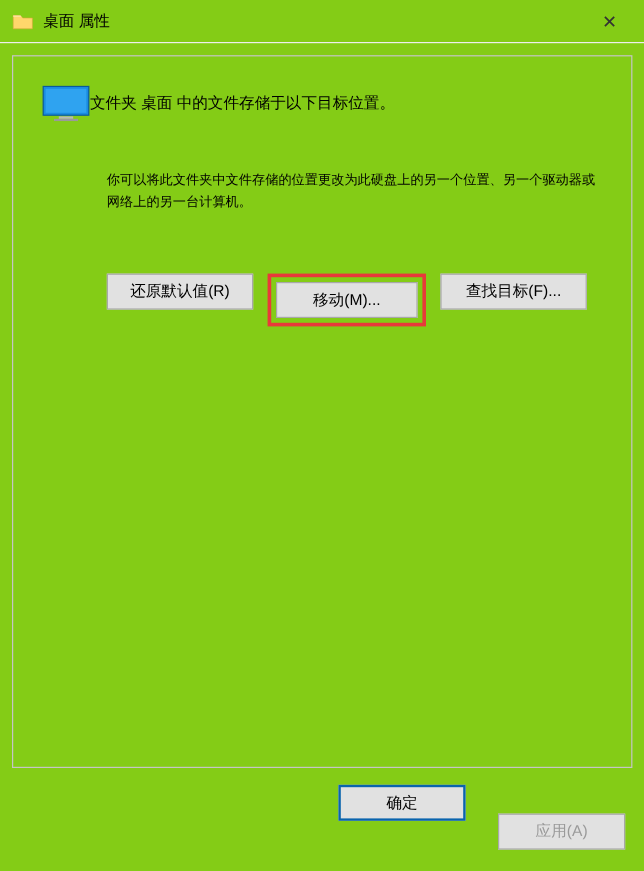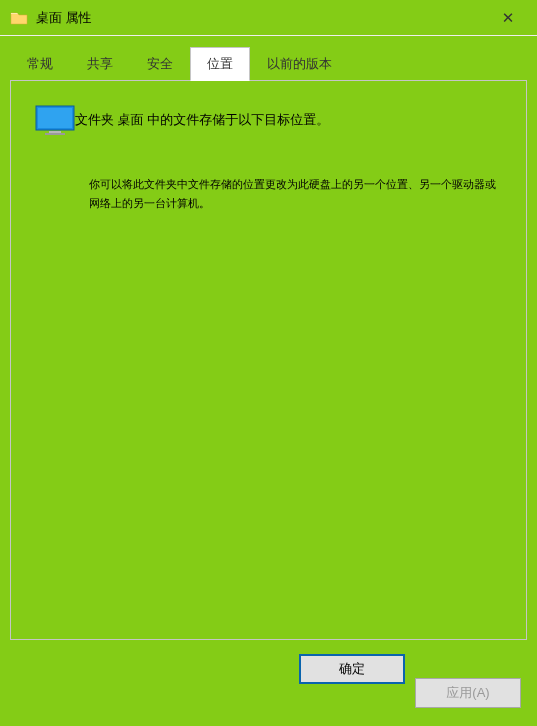--- a/index.html
+++ b/index.html
@@ -134,21 +134,21 @@
     padding: 4px;
     display: inline-block;
   }
   .highlight-frame .btn {
     min-width: 118px;
   }
   .footer {
     padding: 14px 16px 18px 0;
     display: flex;
     justify-content: flex-end;
-    gap: 10px;
+    gap: 27px;
   }
   .footer .btn {
     min-width: 106px;
     height: 30px;
   }
   .btn.primary {
     border: 2px solid #0a64ad;
     background: #e1e1e1;
   }
   .btn.disabled {
@@ -165,44 +165,44 @@
       <svg viewBox="0 0 18 16">
         <path d="M1 3 L7 3 L9 5 L17 5 L17 14 L1 14 Z" fill="#ffd76b" stroke="#d9a83a" stroke-width="0.5"></path>
         <path d="M1 3 L7 3 L8 4 L1 4 Z" fill="#ffe9a8"></path>
       </svg>
     </span>
     <span class="title-text">桌面 属性</span>
     <div class="close-btn">✕</div>
   </div>
 
   <div class="tabs-outer">
-    <div class="tabs">
-      <div class="tab">常规</div>
-      <div class="tab">共享</div>
-      <div class="tab">安全</div>
-      <div class="tab active">位置</div>
-      <div class="tab">以前的版本</div>
-    </div>
 
     <div class="tab-content-border">
       <div class="row1">
         <span class="monitor-icon">
           <svg viewBox="0 0 40 30">
             <rect x="1" y="1" width="38" height="24" fill="#1a8ce0" stroke="#0a5a9a" stroke-width="1"></rect>
             <rect x="3" y="3" width="34" height="20" fill="#2fa3f0"></rect>
             <rect x="14" y="26" width="12" height="2" fill="#b8b8b8"></rect>
             <rect x="10" y="28" width="20" height="2" fill="#9a9a9a"></rect>
           </svg>
         </span>
         <div class="desc1">文件夹 桌面 中的文件存储于以下目标位置。</div>
       </div>
 
       <div class="desc2">你可以将此文件夹中文件存储的位置更改为此硬盘上的另一个位置、另一个驱动器或网络上的另一台计算机。</div>
 
 
+      <div class="btn-row">
+        <button class="btn">还原默认值(R)</button>
+        <span class="highlight-frame">
+          <button class="btn">移动(M)...</button>
+        </span>
+        <button class="btn">查找目标(F)...</button>
+      </div>
     </div>
   </div>
 
   <div class="footer">
     <button class="btn primary">确定</button>
     <button class="btn disabled">应用(A)</button>
   </div>
 </div>
 
 </body></html>

